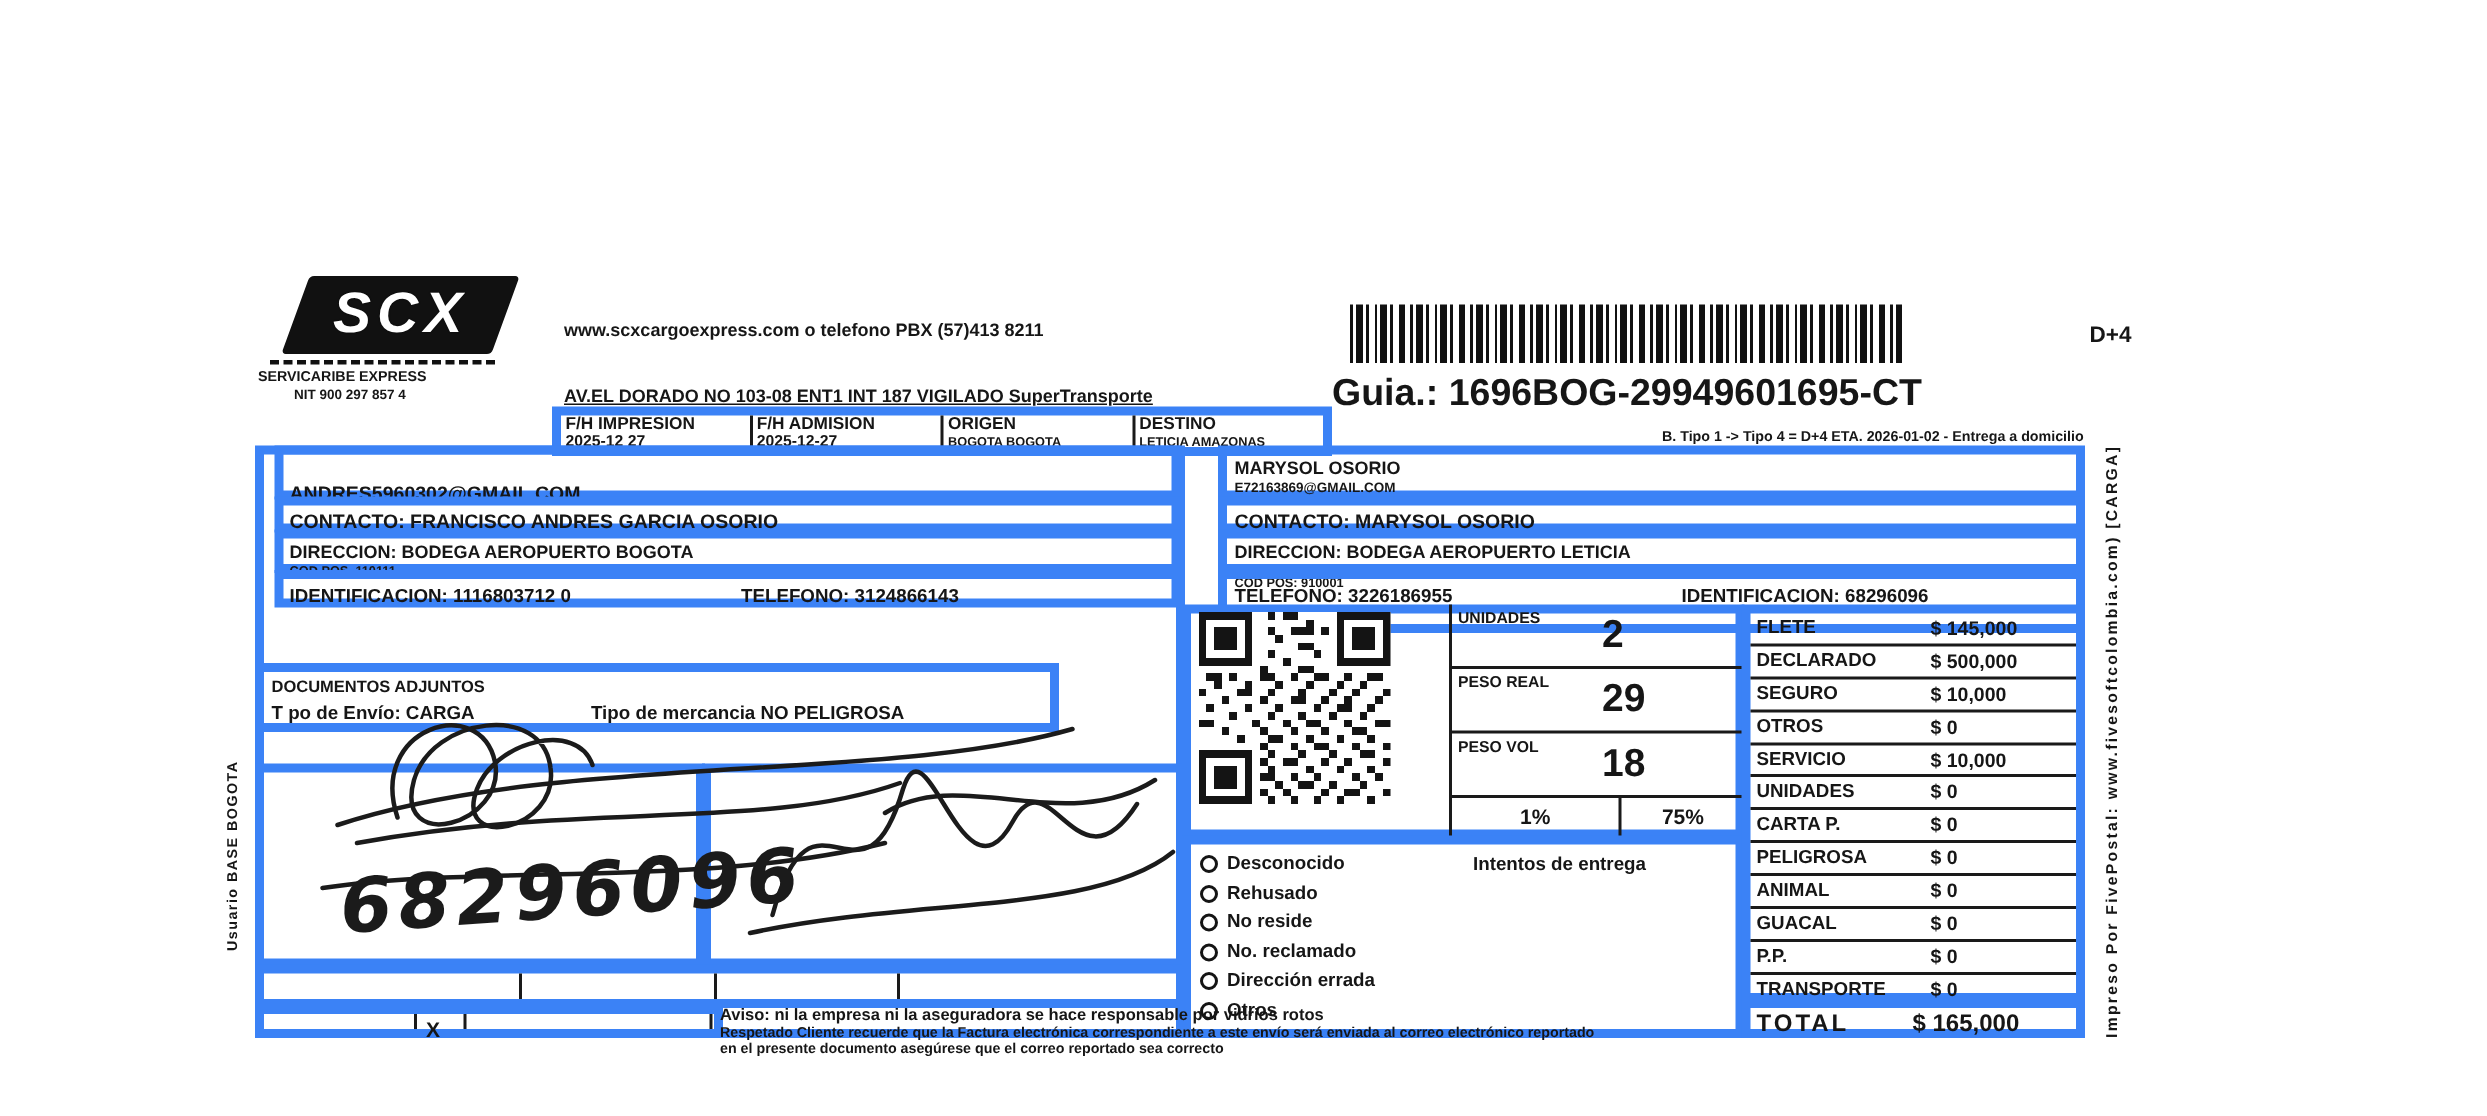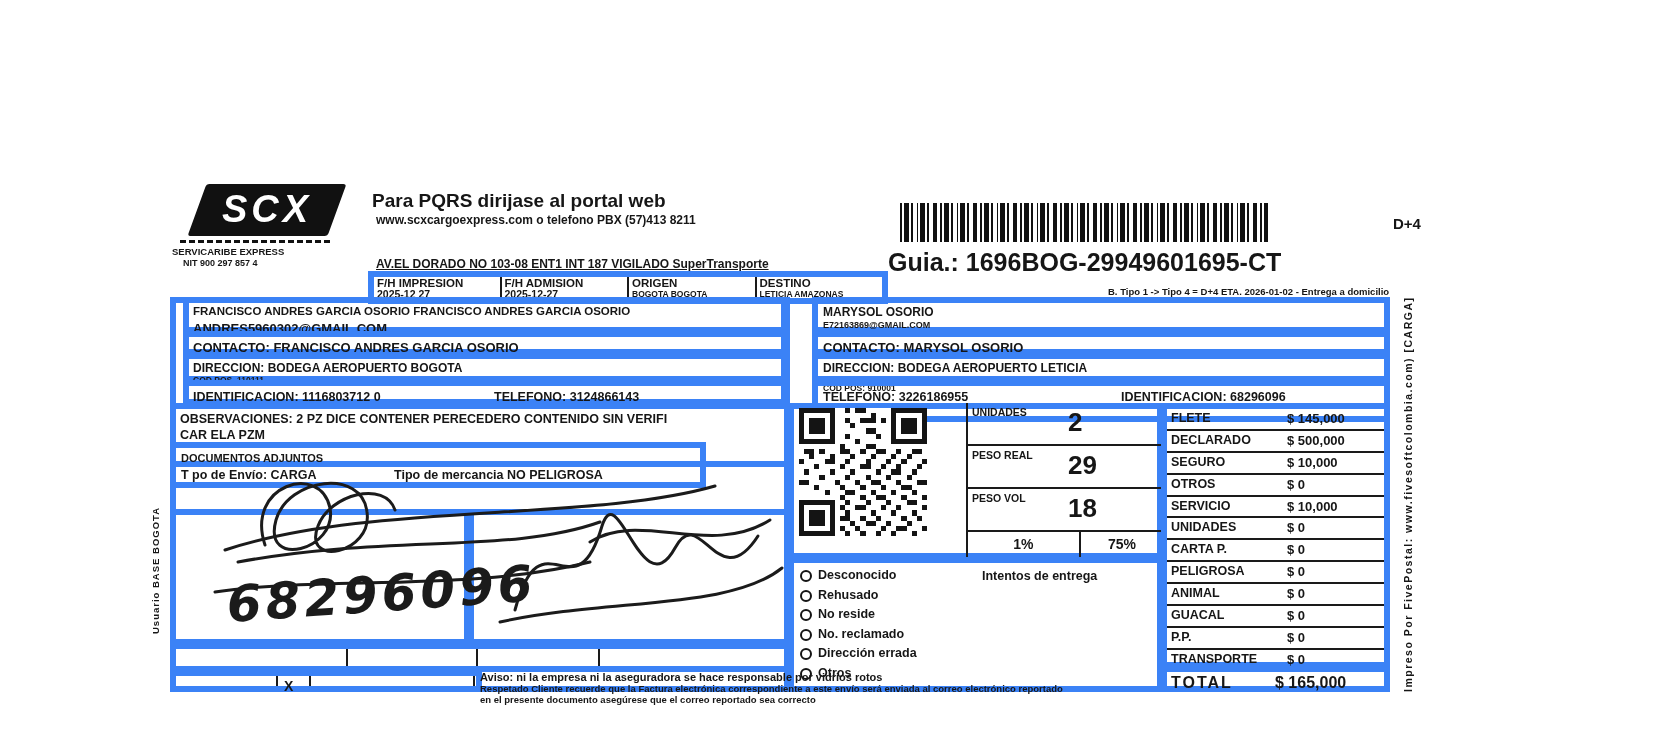--- a/index.html
+++ b/index.html
@@ -37,23 +37,22 @@
 </style>
 </head>
 <body>
 
 <div id="doc">
 
   <div class="t" style="left:197px;top:184px;width:140px;height:52px;background:#111;transform:skewX(-20deg);border-radius:3px;"></div>
   <div class="t b" style="left:222px;top:188px;font-size:38px;font-style:italic;color:#fff;letter-spacing:4px;text-shadow:0 0 1px #000;">SCX</div>
   <div class="t" style="left:180px;top:240px;width:150px;border-top:3px dashed #111;"></div>
   <div class="t b" style="left:172px;top:247px;font-size:9.5px;line-height:10px;">SERVICARIBE EXPRESS</div>
-  <div class="t b" style="left:168px;top:258px;font-size:9px;padding-left:15px;">NIT 900 297 857 4</div>
-
-  <div class="t b" style="left:372px;top:190px;font-size:19px;">Para PQRS dirijase al portal web</div>
+  <div class="t b" style="left:181px;top:258px;font-size:9px;padding-left:15px;">NIT 900 297 857 4</div>
+
   <div class="t b" style="left:376px;top:213px;font-size:12px;">www.scxcargoexpress.com o telefono PBX (57)413 8211</div>
   <div class="t b" style="left:376px;top:257px;font-size:12px;text-decoration:underline;">AV.EL DORADO NO 103-08 ENT1 INT 187 VIGILADO SuperTransporte</div>
 
   <div class="box" style="left:368px;top:271px;width:520px;height:33px;display:flex;">
     <div class="info-col">
       <span class="info-label">F/H IMPRESION</span>
       <span class="info-val">2025-12 27</span>
       <span class="info-val">08:57:11</span>
     </div>
     <div class="info-col">
@@ -74,39 +73,34 @@
   </div>
 
   <div class="barcode"></div>
   <div class="t b" style="left:888px;top:248px;font-size:25px;">Guia.: 1696BOG-29949601695-CT</div>
   <div class="t b" style="left:1108px;top:286px;font-size:9.5px;">B. Tipo 1 -&gt; Tipo 4 = D+4 ETA. 2026-01-02 - Entrega a domicilio</div>
   <div class="t b" style="left:1393px;top:215px;font-size:15px;">D+4</div>
 
   <div class="box" style="left:170px;top:297px;width:620px;height:395px;"></div>
 
   <div class="box" style="left:183px;top:297px;width:604px;height:36px;">
-    <div class="t b" style="left:4px;top:2px;font-size:11.5px;">FRANCISCO ANDRES GARCIA OSORIO FRANCISCO ANDRES GARCIA OSORIO</div>
     <div class="t b" style="left:4px;top:18px;font-size:13px;">ANDRES5960302@GMAIL.COM</div>
   </div>
   <div class="box" style="left:183px;top:331px;width:604px;height:24px;">
     <div class="t b" style="left:4px;top:3px;font-size:13px;">CONTACTO: FRANCISCO ANDRES GARCIA OSORIO</div>
   </div>
   <div class="box" style="left:183px;top:353px;width:604px;height:29px;">
     <div class="t b" style="left:4px;top:2px;font-size:12px;">DIRECCION: BODEGA AEROPUERTO BOGOTA</div>
     <div class="t b" style="left:4px;top:16px;font-size:8.5px;">COD POS. 110111</div>
   </div>
   <div class="box" style="left:183px;top:380px;width:604px;height:25px;">
     <div class="t b" style="left:4px;top:4px;font-size:12.5px;">IDENTIFICACION: 1116803712 0</div>
     <div class="t b" style="left:305px;top:4px;font-size:12.5px;">TELEFONO: 3124866143</div>
   </div>
 
-  <div class="box" style="left:170px;top:403px;width:620px;height:64px;">
-    <div class="t b" style="left:4px;top:3px;font-size:12.5px;">OBSERVACIONES: 2 PZ DICE CONTENER PERECEDERO CONTENIDO SIN VERIFI</div>
-    <div class="t b" style="left:4px;top:19px;font-size:12.5px;">CAR ELA PZM</div>
-  </div>
 
   <div class="box" style="left:170px;top:442px;width:536px;height:46px;padding-left:28px;">
     <div class="t b" style="left:5px;top:4px;font-size:11px;">DOCUMENTOS ADJUNTOS</div>
     <div class="t b" style="left:5px;top:20px;font-size:12.5px;">T po de Envío: CARGA</div>
     <div class="t b" style="left:218px;top:20px;font-size:12.5px;">Tipo de mercancia NO PELIGROSA</div>
   </div>
 
   <div class="box" style="left:170px;top:509px;width:300px;height:136px;"></div>
   <div class="box" style="left:468px;top:509px;width:322px;height:136px;"></div>
 

